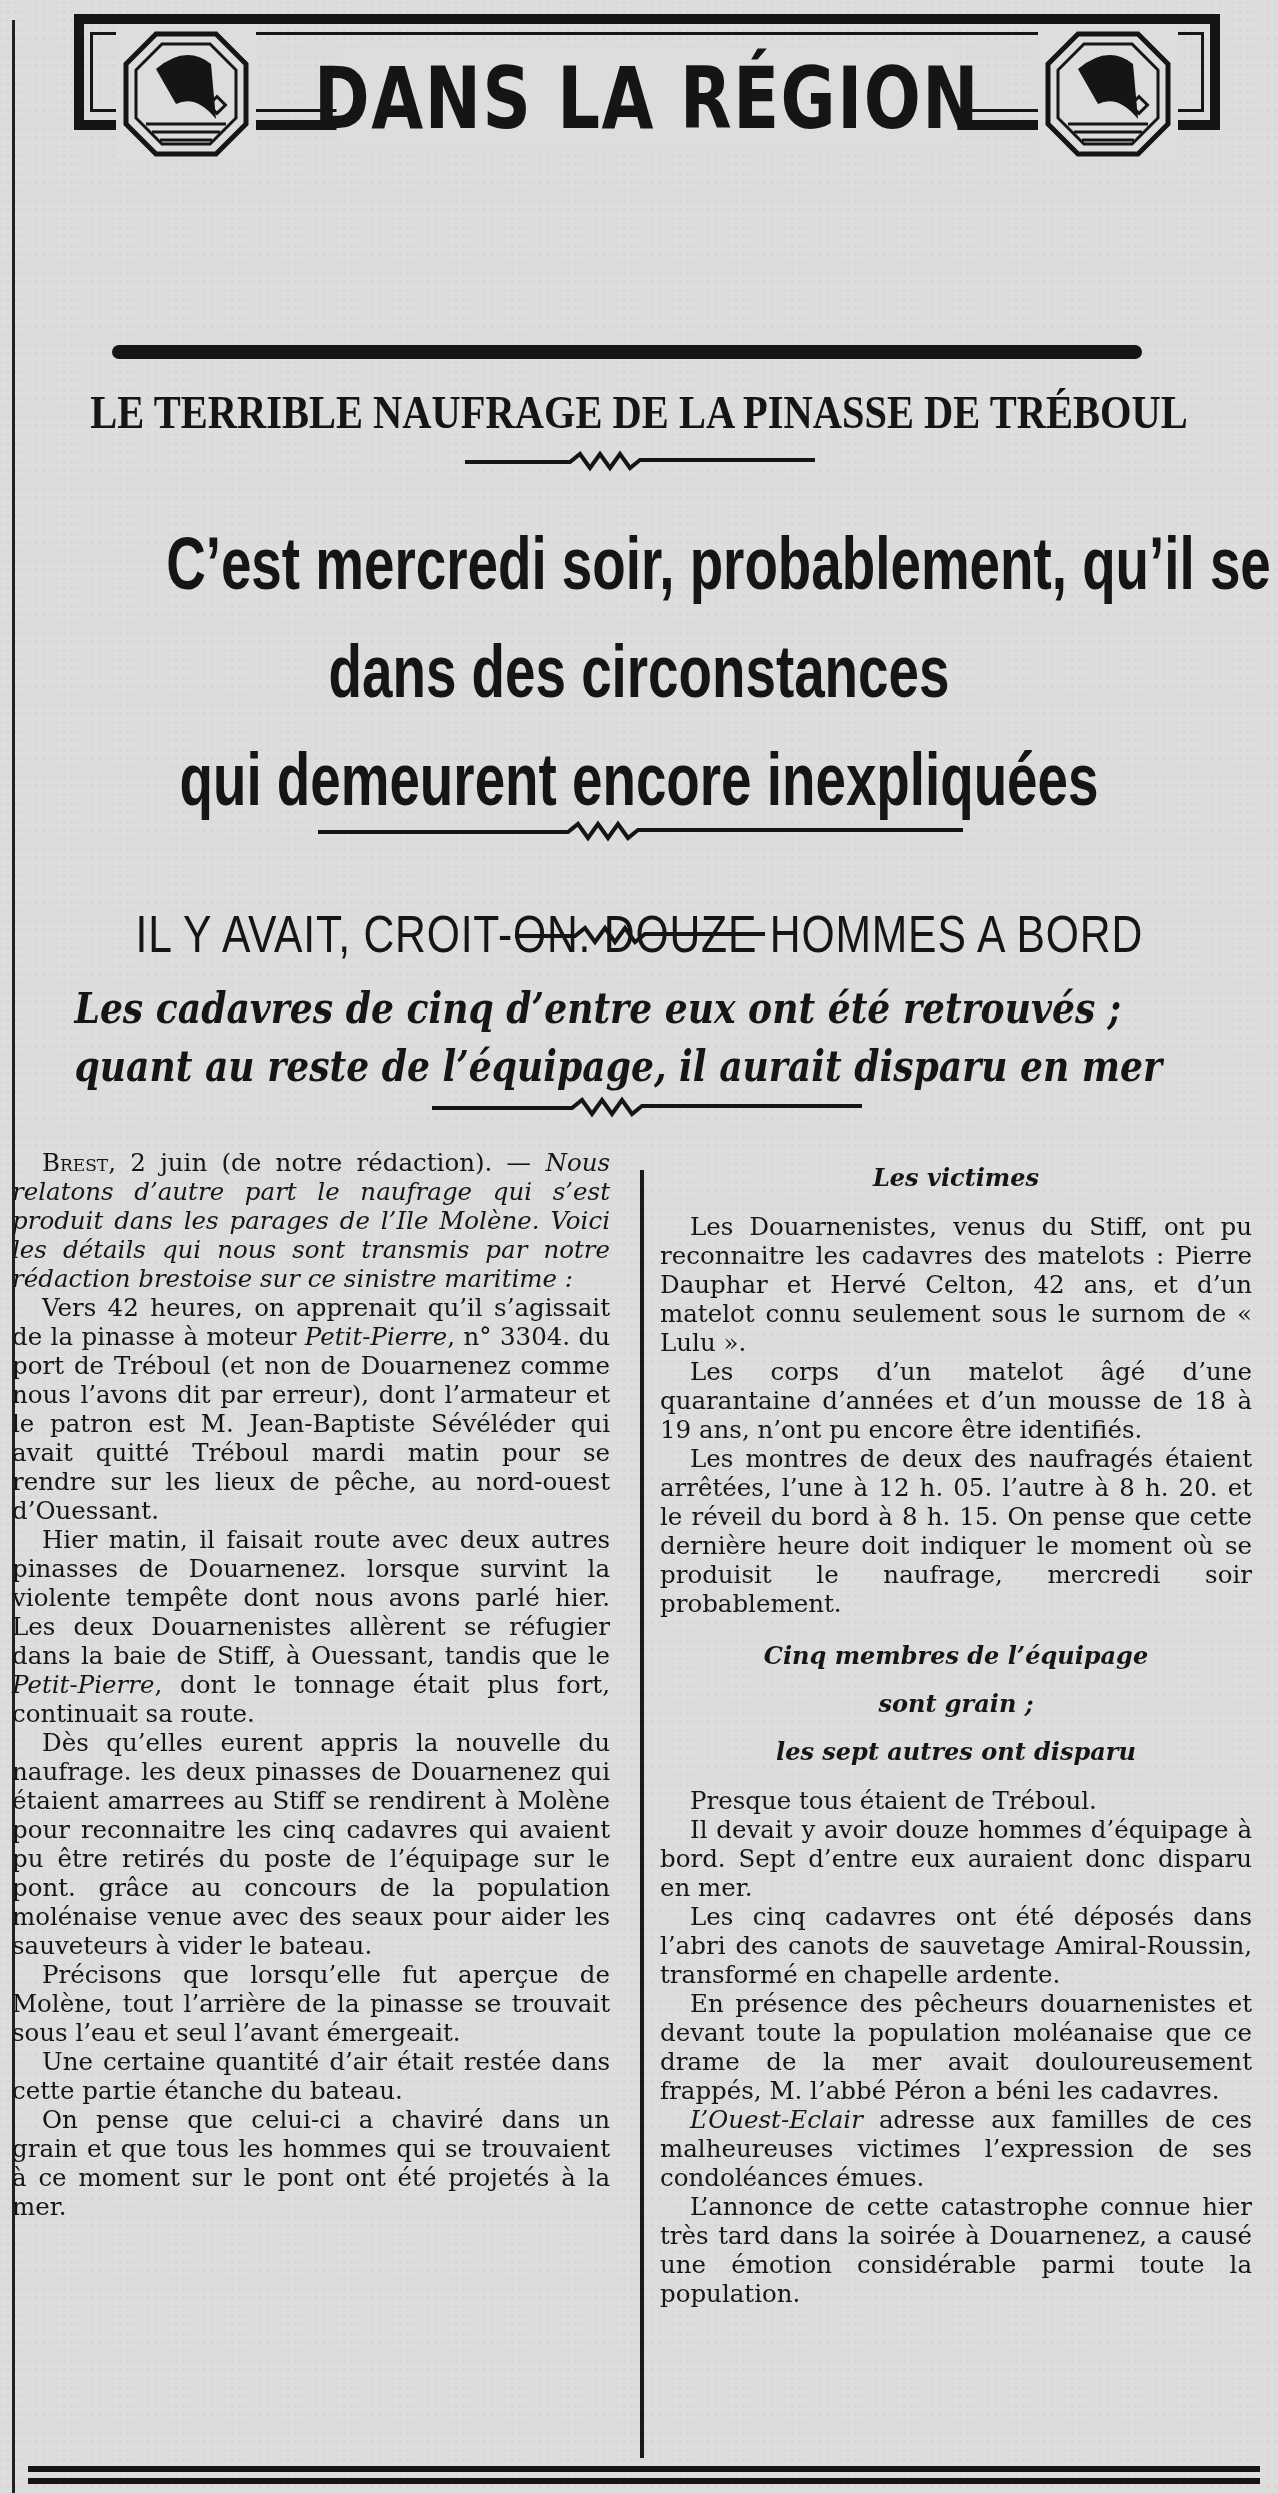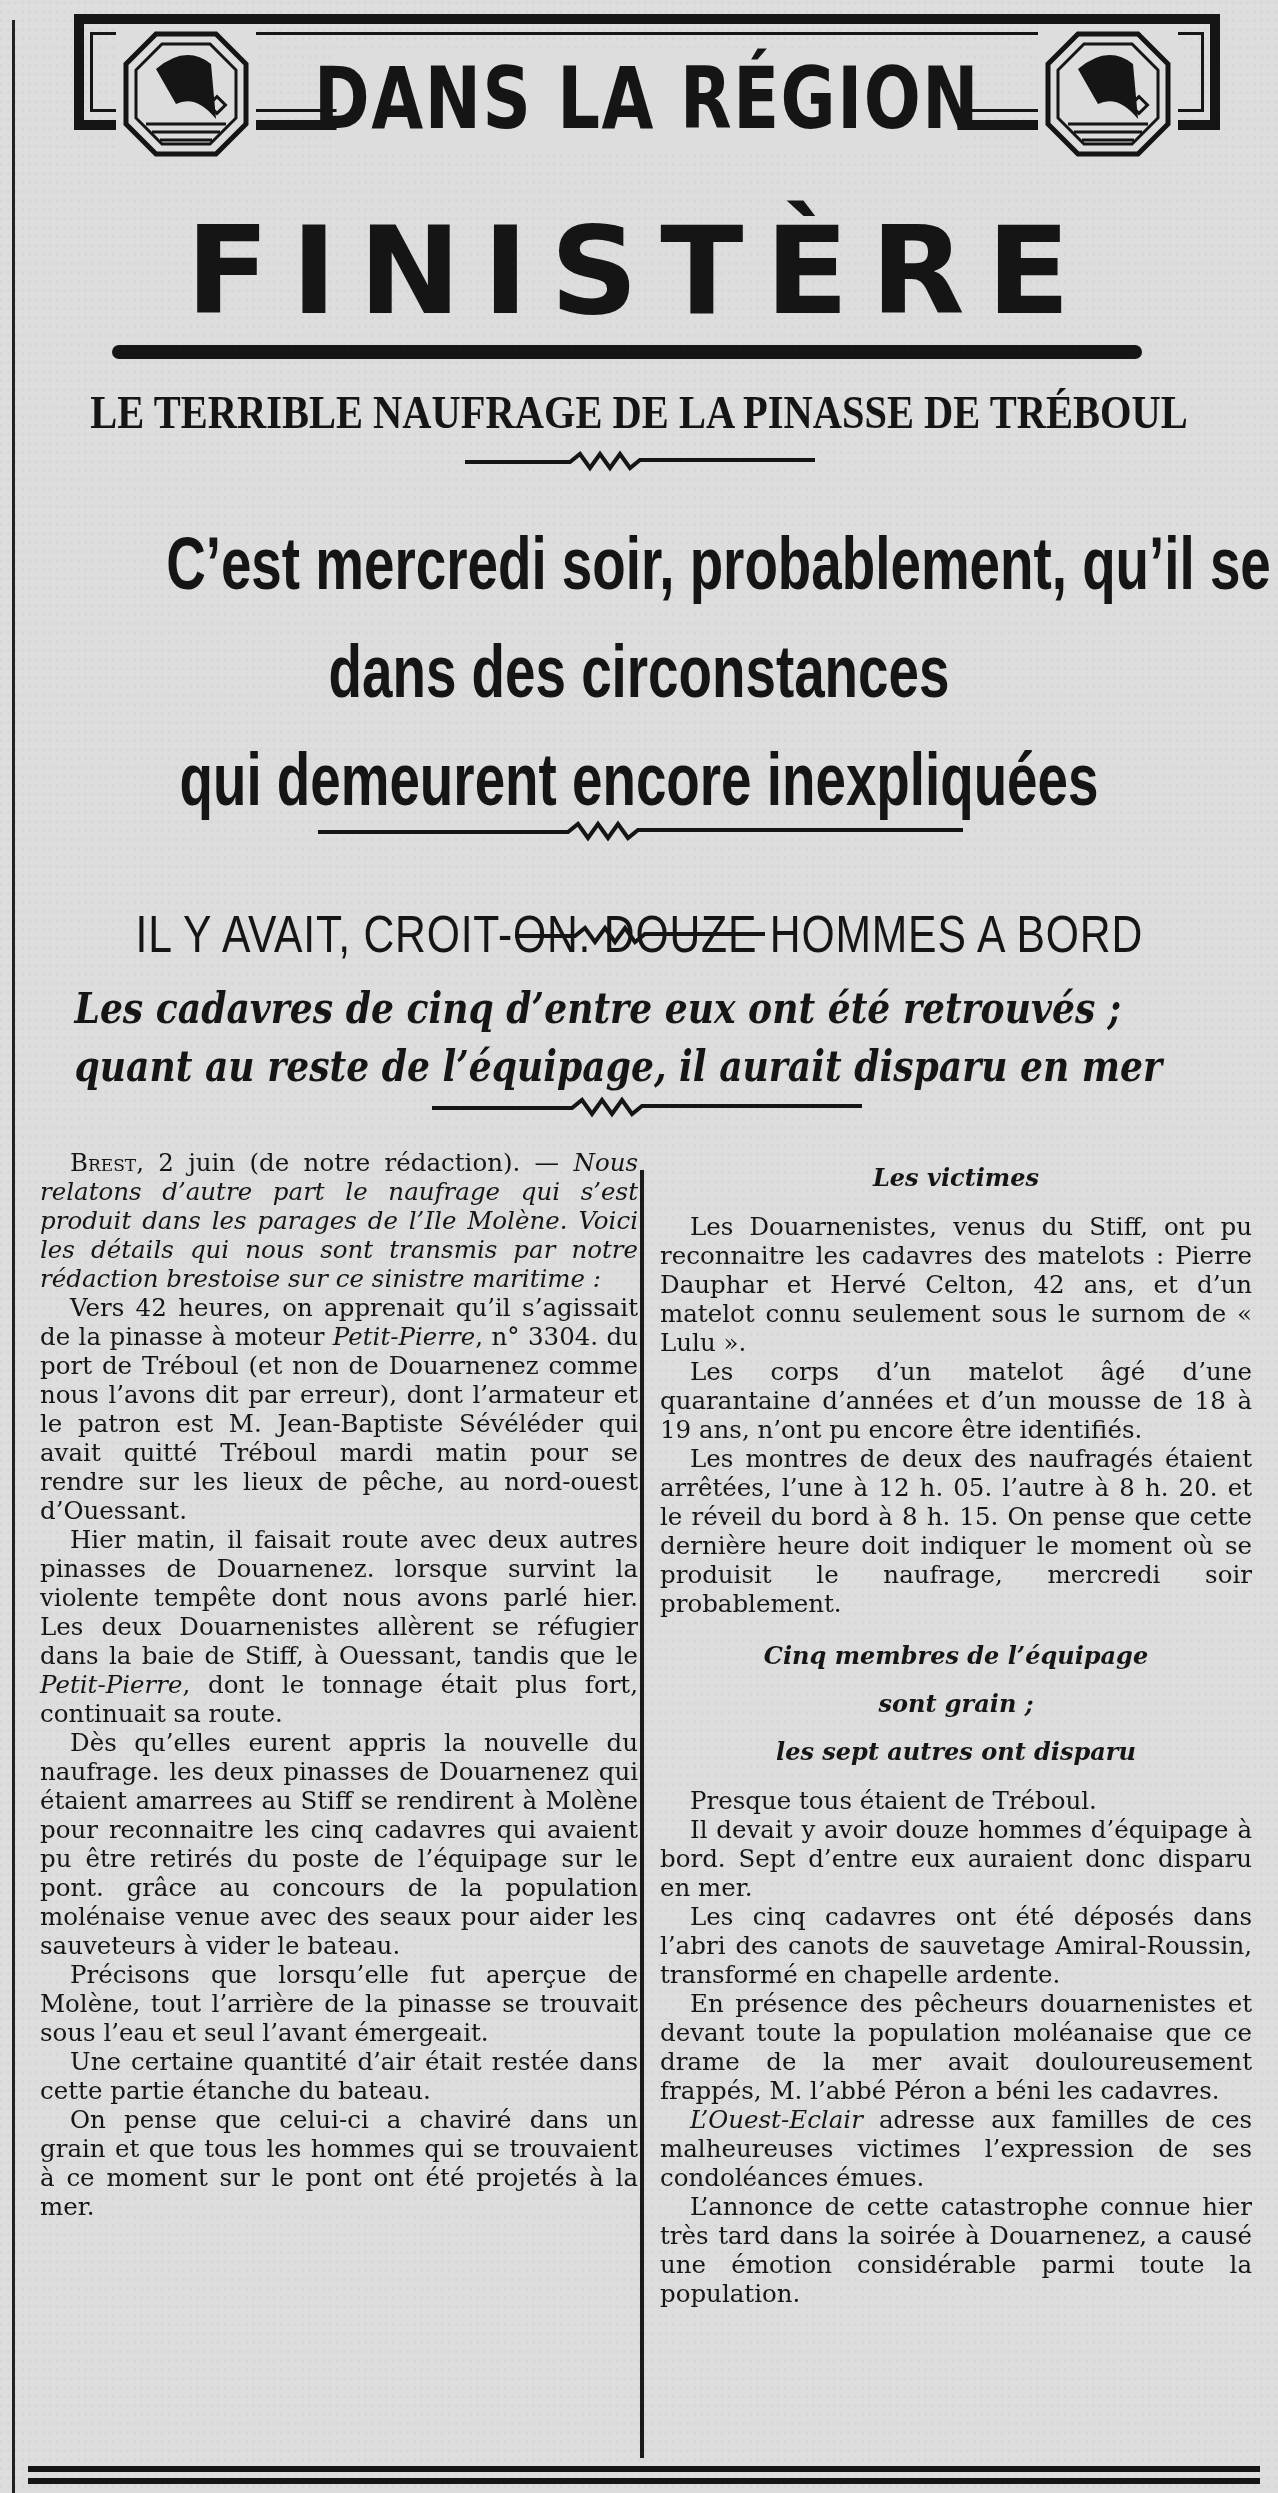--- a/index.html
+++ b/index.html
@@ -80,21 +80,21 @@
   }
   .deck3 .line { display: block; transform: scaleX(0.86); transform-origin: center; white-space: nowrap; }
 
   
   .col {
     position: absolute; top: 1148px;
     font-family: "DejaVu Serif", "Liberation Serif", serif;
     font-size: 24.5px; line-height: 29px; color: #151515;
     text-align: justify;
   }
-  .col.left { left: 40px; width: 598px; }
+  .col.left { left: 12px; width: 598px; }
   .col.right { left: 660px; width: 592px; top: 1150px; }
   .col p { margin: 0; text-indent: 30px; }
   .col .it { font-style: italic; }
   .col .sc { font-variant: small-caps; }
   .col-divider { position: absolute; left: 640px; top: 1170px; width: 4px; height: 1288px; background: #1a1a1a; }
 
   .sub {
     text-align: center; font-style: italic; font-weight: bold;
     font-size: 24px; line-height: 48px; margin: 4px 0 10px 0; text-indent: 0 !important;
   }
@@ -133,21 +133,20 @@
         <rect x="95" y="75" width="12" height="12" transform="rotate(45 101 81)" fill="none" stroke="#151515" stroke-width="3"></rect>
         <g stroke="#151515" stroke-width="3">
           <line x1="30" y1="100" x2="110" y2="100"></line>
             <line x1="36" y1="108" x2="104" y2="108"></line>
             <line x1="44" y1="116" x2="96" y2="116"></line>
         </g>
       </svg>
     </div>
   </div>
 
-  <div class="finistere">FINISTÈRE</div>
   <div class="thick-rule"></div>
   <div class="kicker">LE TERRIBLE NAUFRAGE DE LA PINASSE DE TRÉBOUL</div>
 
   <div class="squiggle" style="left:465px; top:450px; width:350px;">
     <svg viewBox="0 0 350 24" preserveAspectRatio="none">
         <path d="M0 12 H105 l10 -8 l10 14 l10 -14 l10 14 l10 -14 l10 14 l10 -8 H350" fill="none" stroke="#151515" stroke-width="4"></path>
       </svg>
   </div>
 
   <div class="deck1">

